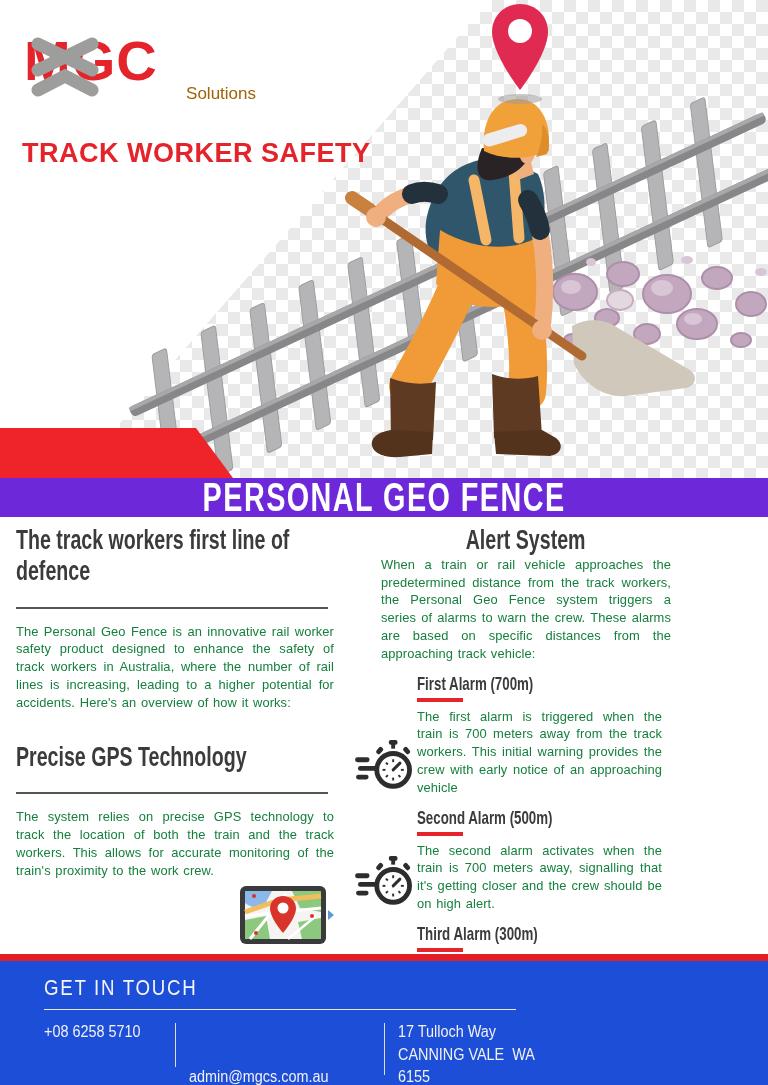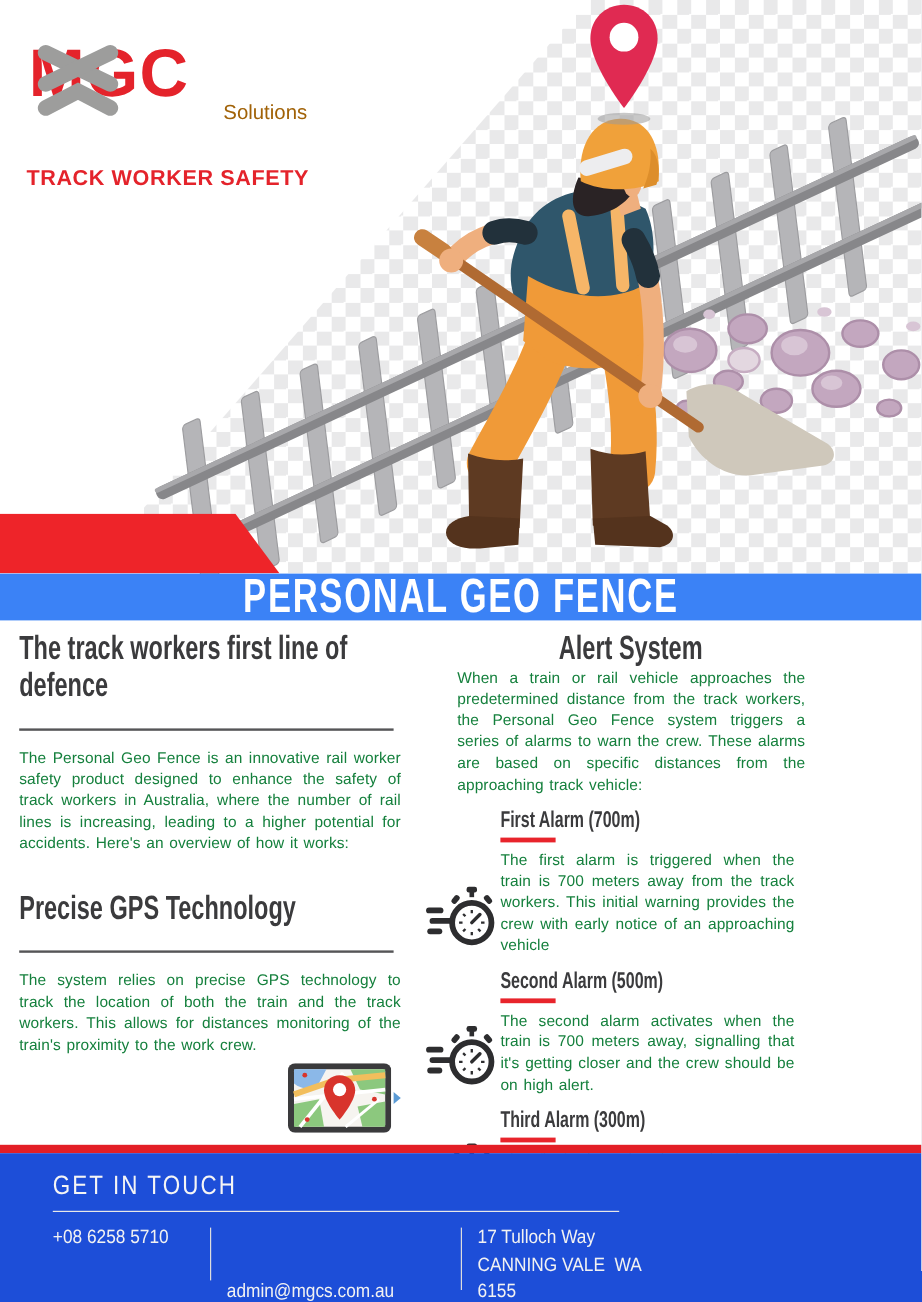--- a/index.html
+++ b/index.html
@@ -13,31 +13,31 @@
      background-size:24px 24px;
      clip-path:polygon(490px 0,768px 0,768px 478px,72px 478px);}
   .hero svg{position:absolute;}
   .track-svg{left:0;top:0;}
   .rocks-svg{left:545px;top:250px;}
   .worker-svg{left:290px;top:88px;}
   .pin-svg{left:482px;top:2px;}
 
   .red-band{position:absolute;left:0;top:428px;width:240px;height:50px;background:#EE2429;
             clip-path:polygon(0 0,196px 0,233px 50px,0 50px);}
-  .banner{position:absolute;left:0;top:478px;width:768px;height:39px;background:#3b82f6;
+  .banner{position:absolute;left:0;top:478px;width:768px;height:39px;background:#6d28d9;
           text-align:center;line-height:39px;}
   .banner span{display:inline-block;color:#fff;font-size:40px;font-weight:700;letter-spacing:2px;
                white-space:nowrap;transform:scaleX(.72);transform-origin:50% 50%;}
 
   
   .logo{position:absolute;left:24px;top:30px;width:240px;}
   .logo-row{display:flex;align-items:flex-start;}
   .brand-text{color:#E4232B;font-size:56px;font-weight:700;letter-spacing:1px;line-height:62px;}
   .brand-sub{color:#a16207;font-size:17px;text-align:right;width:232px;margin-top:-8px;}
-  .tagline{position:absolute;left:22px;top:138px;color:#E4232B;font-size:18px;font-weight:700;
+  .tagline{position:absolute;left:22px;top:138px;color:#E4232B;font-size:27px;font-weight:700;
            letter-spacing:.5px;white-space:nowrap;}
 
   
   .content{position:absolute;left:0;top:517px;width:768px;display:flex;padding:8px 0 0 16px;box-sizing:border-box;}
   .col-left{width:318px;}
   .col-right{width:290px;margin-left:47px;}
   .cond{display:inline-block;transform:scaleX(.7);transform-origin:0 50%;white-space:pre-line;
         color:#3B3B3D;font-weight:700;}
   h2{margin:0;line-height:1.1;}
   .h-big{font-size:28px;width:460px;}
@@ -192,21 +192,21 @@
   <div class="content">
 
     <div class="col-left">
       <h2><span class="cond h-big">The track workers first line of
 defence</span></h2>
       <hr class="divider">
       <p class="body">The Personal Geo Fence is an innovative rail worker safety product designed to enhance the safety of track workers in Australia, where the number of rail lines is increasing, leading to a higher potential for accidents. Here's an overview of how it works:</p>
 
       <h2 class="sec2"><span class="cond h-mid">Precise GPS Technology</span></h2>
       <hr class="divider">
-      <p class="body">The system relies on precise GPS technology to track the location of both the train and the track workers. This allows for distances monitoring of the train's proximity to the work crew.</p>
+      <p class="body">The system relies on precise GPS technology to track the location of both the train and the track workers. This allows for accurate monitoring of the train's proximity to the work crew.</p>
 
       <div class="gps-row">
         <svg width="86" height="58" viewBox="0 0 86 58">
           <rect x="0" y="0" width="86" height="58" rx="6" fill="#3A3A3C"></rect>
           <rect x="5" y="5" width="76" height="48" rx="2" fill="#F6F4F0"></rect>
           <g>
             <path d="M5,5 L32,5 L24,20 C17,23 10,21 5,17 Z" fill="#8BB8E8"></path>
             <path d="M52,5 L81,5 L81,26 L60,22 Z" fill="#8CC87E"></path>
             <path d="M5,34 L26,30 L30,53 L5,53 Z" fill="#8CC87E"></path>
             <path d="M58,36 L81,32 L81,53 L62,53 Z" fill="#8CC87E"></path>

